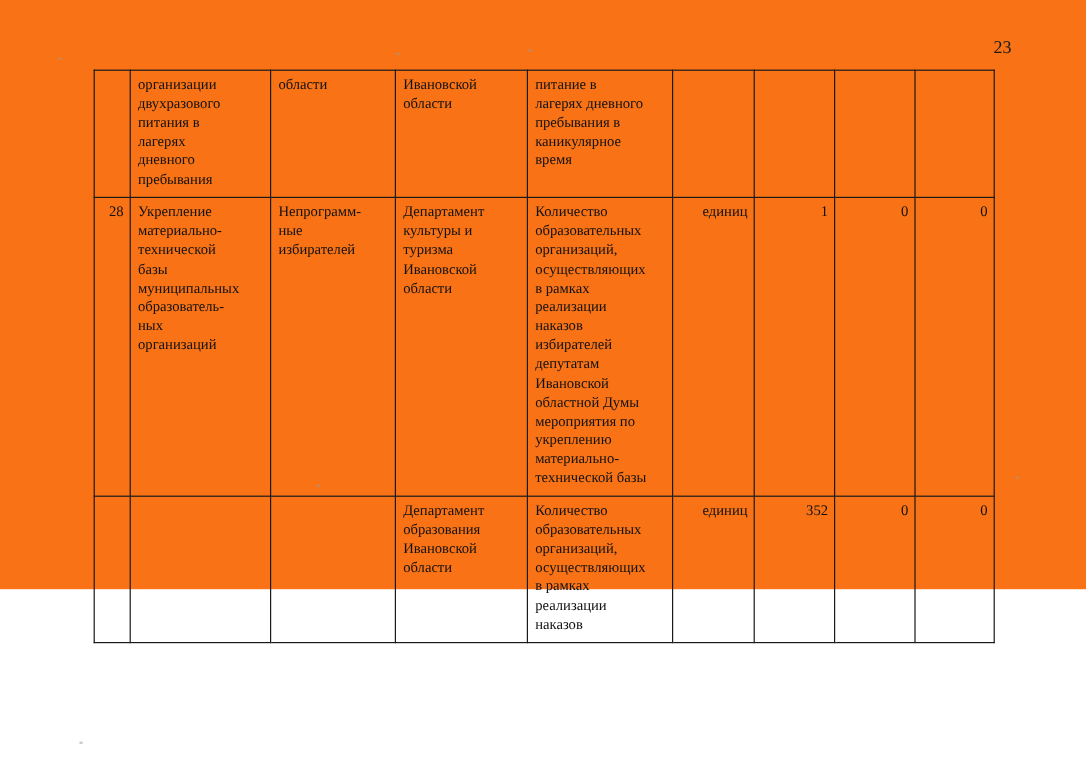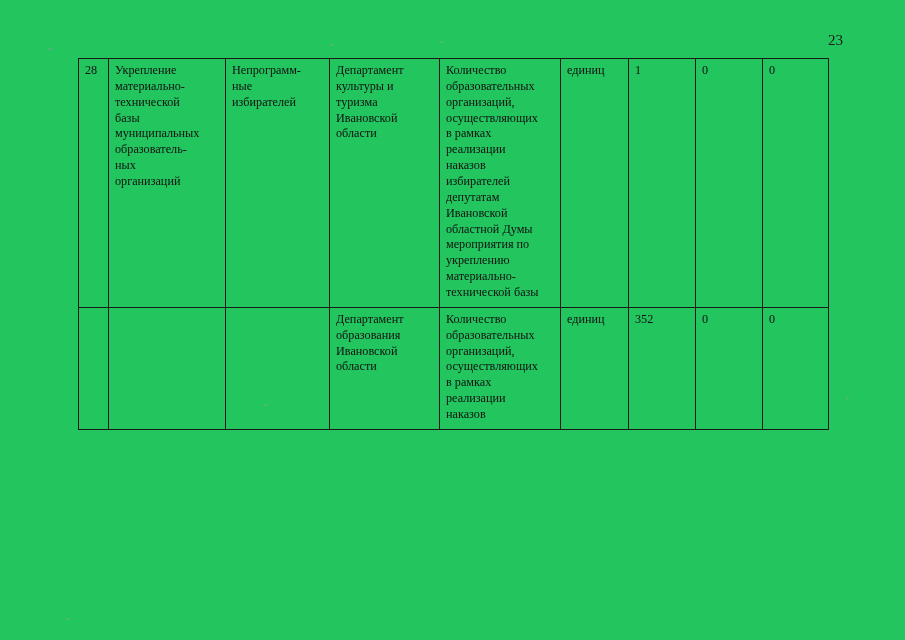--- a/index.html
+++ b/index.html
@@ -12,22 +12,22 @@
     height: 640px;
     font-family: "Liberation Serif", serif;
     color: #111111;
     position: relative;
     overflow: hidden;
   }
   .page {
     position: absolute;
     left: 0; top: 0;
     width: 905px;
-    height: 640px;
-    background: #22c55e;
+    height: 491px;
+    background: #f97316;
   }
   .page-number {
     position: absolute;
     right: 62px;
     top: 32px;
     font-size: 15px;
     font-family: "Liberation Serif", serif;
     color: #1a1a1a;
   }
   table.doc-table {
@@ -51,21 +51,21 @@
   col.c-num    { width: 30px; }
   col.c-name   { width: 117px; }
   col.c-prog   { width: 104px; }
   col.c-dept   { width: 110px; }
   col.c-ind    { width: 121px; }
   col.c-unit   { width: 68px; }
   col.c-v1     { width: 67px; }
   col.c-v2     { width: 67px; }
   col.c-v3     { width: 66px; }
 
-  .cell-center { text-align: left; }
+  .cell-center { text-align: right; }
 
   
   .speck {
     position: absolute;
     background: #9a9a9a;
     border-radius: 50%;
     opacity: .55;
   }
 </style>
 </head>
@@ -81,20 +81,41 @@
         <col class="c-name">
         <col class="c-prog">
         <col class="c-dept">
       <col class="c-ind">
         <col class="c-unit">
         <col class="c-v1">
         <col class="c-v2">
         <col class="c-v3">
     </colgroup>
     <tbody>
+      <tr>
+        <td class="cell-center"></td>
+        <td style="white-space:pre-line">организации
+двухразового
+питания в
+лагерях
+дневного
+пребывания</td>
+        <td style="white-space:pre-line">области</td>
+        <td style="white-space:pre-line">Ивановской
+области</td>
+        <td style="white-space:pre-line">питание в
+лагерях дневного
+пребывания в
+каникулярное
+время</td>
+        <td class="cell-center"></td>
+        <td class="cell-center"></td>
+        <td class="cell-center"></td>
+        <td class="cell-center"></td>
+      </tr>
 
       <tr>
         <td class="cell-center">28</td>
         <td style="white-space:pre-line">Укрепление
 материально-
 технической
 базы
 муниципальных
 образователь-
 ных

